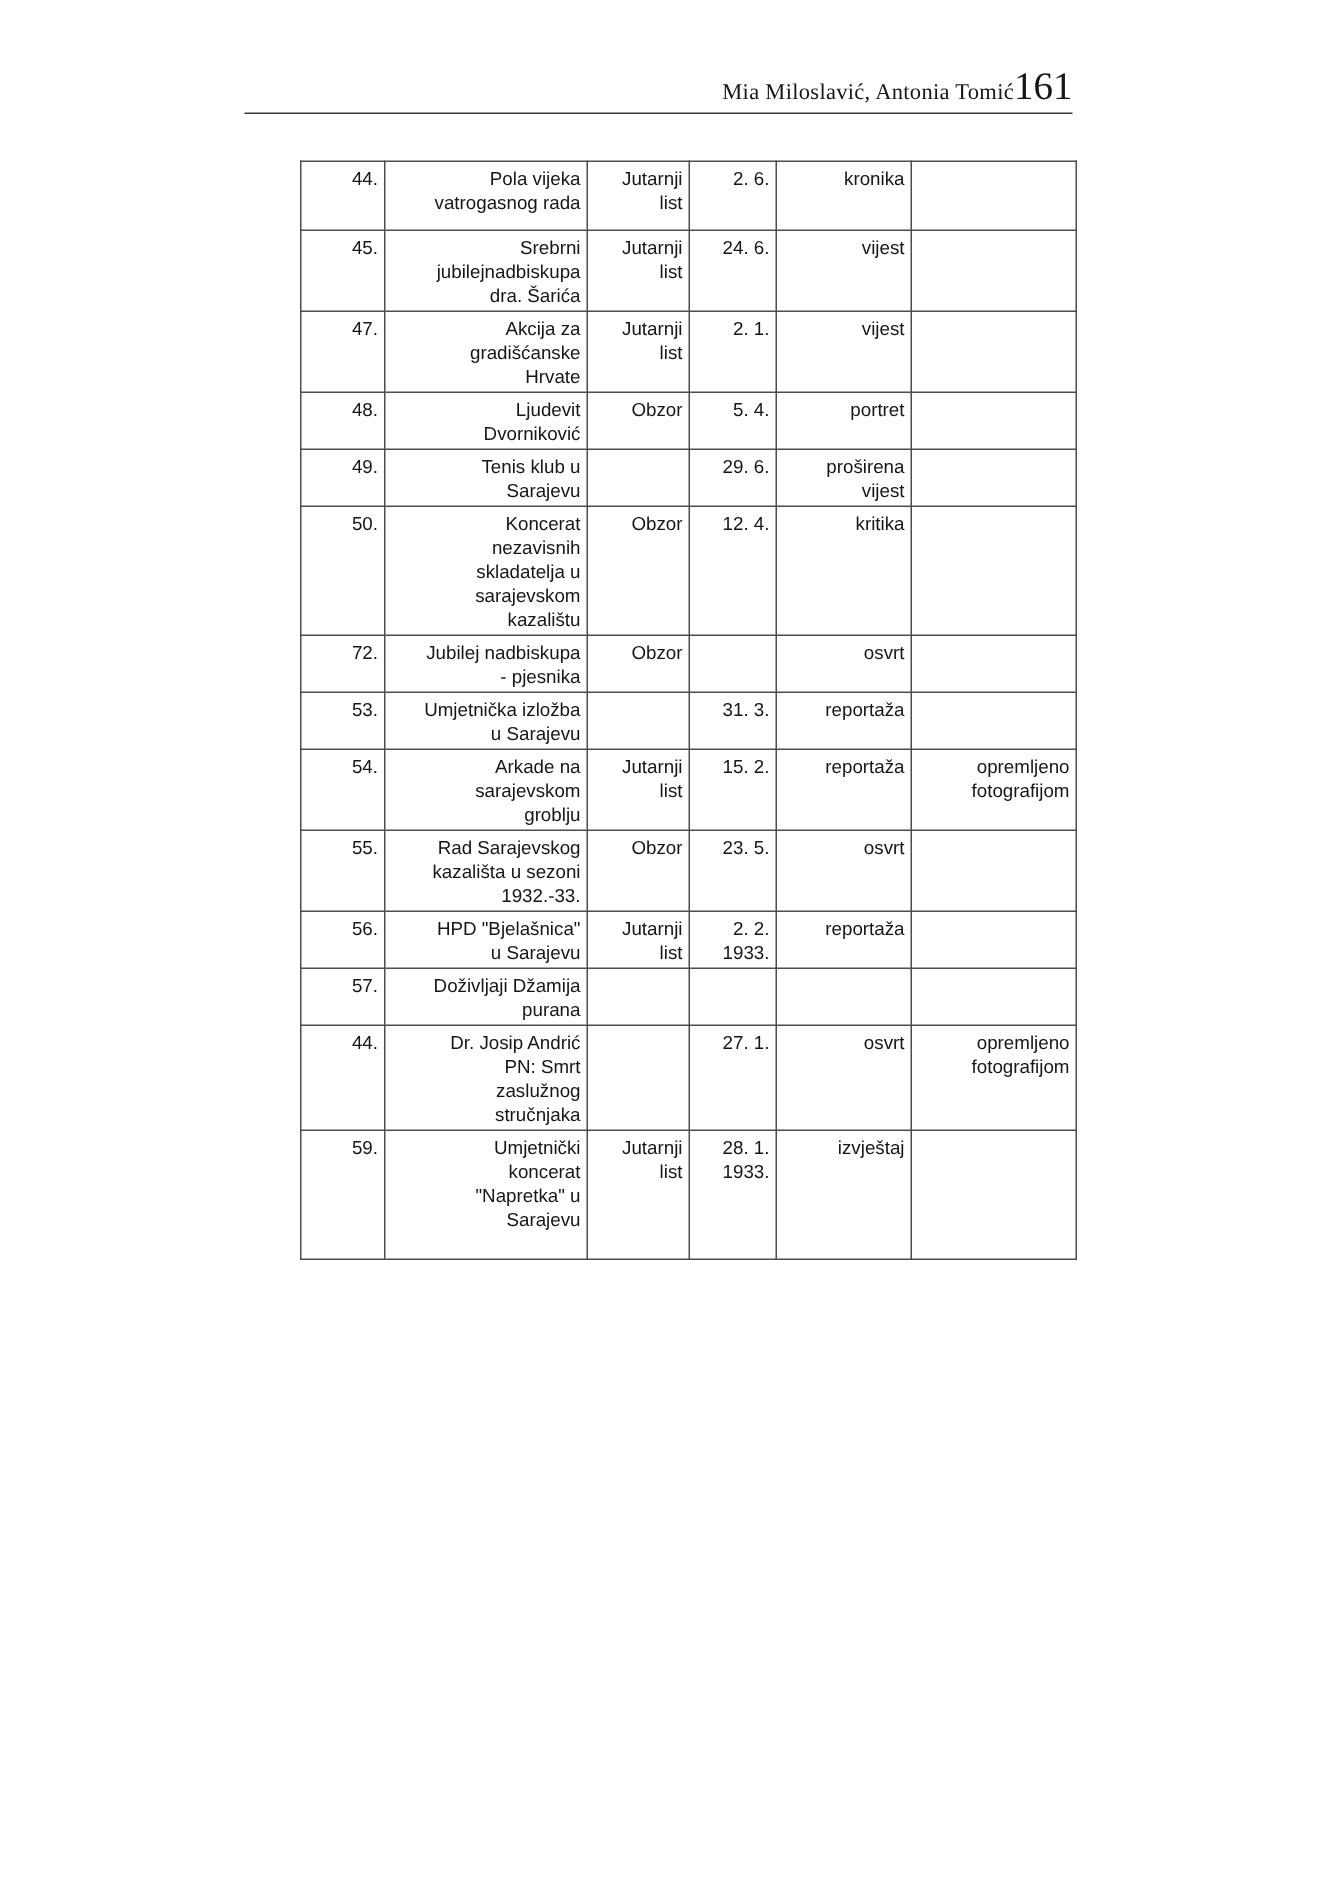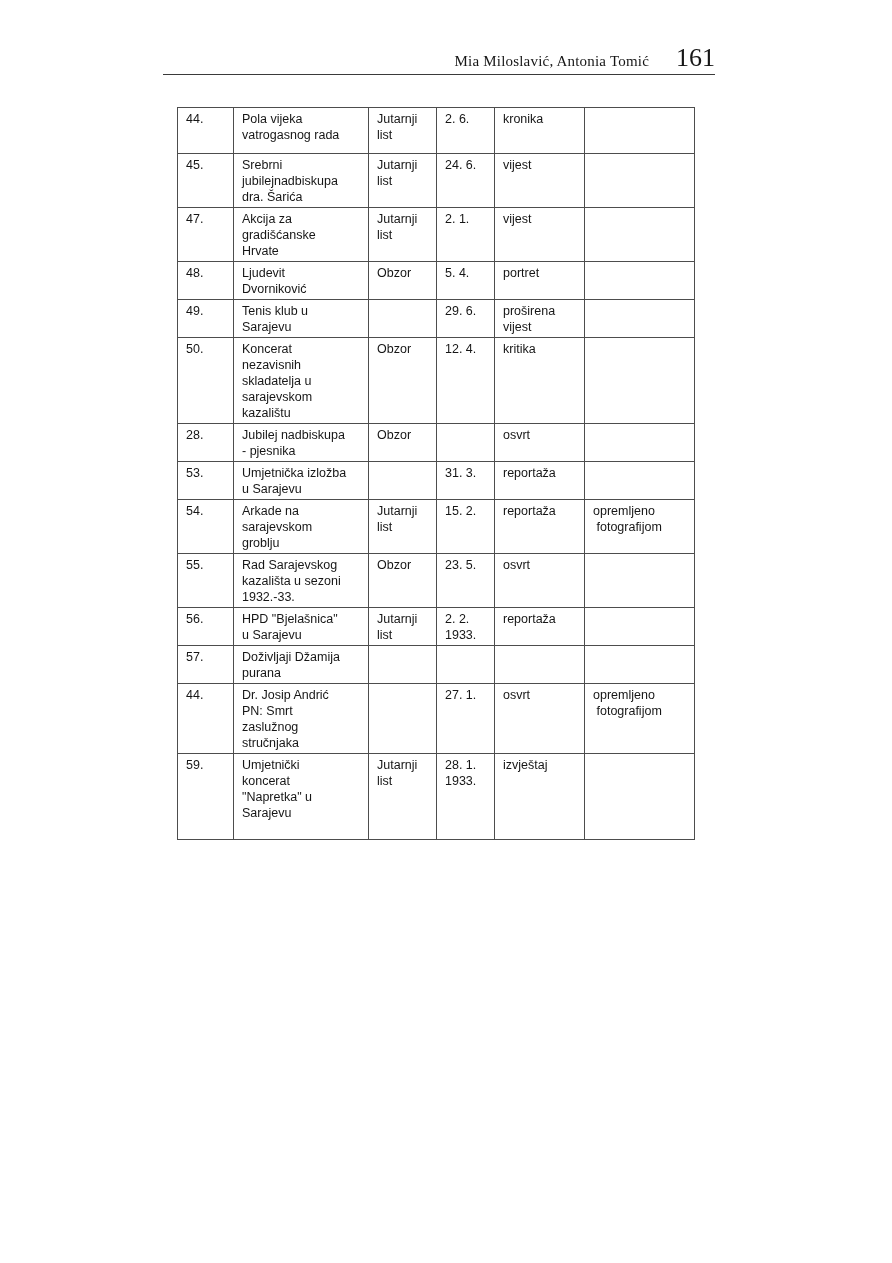--- a/index.html
+++ b/index.html
@@ -27,43 +27,43 @@
   }
   
   .running-head {
     position: absolute;
     left: 163px;
     top: 48px;
     width: 552px;
     display: flex;
     justify-content: flex-end;
     align-items: baseline;
-    gap: 27px;
     border-bottom: 1px solid #3a3a3a;
     padding-bottom: 4px;
   }
   .running-head .authors {
     font-family: "Liberation Serif", serif;
     font-size: 15px;
     line-height: 17px;
     letter-spacing: 0.2px;
   }
   .running-head .page-num {
     font-family: "Liberation Serif", serif;
     font-size: 26px;
     line-height: 19px;
   }
   
   table.articles {
     position: absolute;
-    left: 177px;
+    left: 200px;
     top: 107px;
     width: 517px;
     border-collapse: collapse;
     table-layout: fixed;
+    text-align: right;
   }
   table.articles td {
     border: 1px solid var(--border);
     vertical-align: top;
     padding: 3px 4px 2px 8px;
     font-size: 12.5px;
     line-height: 16px;
     white-space: pre-wrap;
     overflow: hidden;
   }
@@ -162,21 +162,21 @@
 sarajevskom
 kazalištu</td>
       <td class="col-newspaper">Obzor</td>
       <td class="col-date">12. 4.</td>
       <td class="col-type">kritika</td>
       <td class="col-note"></td>
     </tr>
 
 
     <tr>
-      <td class="col-number">28.</td>
+      <td class="col-number">72.</td>
       <td class="col-title">Jubilej nadbiskupa
 - pjesnika</td>
       <td class="col-newspaper">Obzor</td>
       <td class="col-date"></td>
       <td class="col-type">osvrt</td>
       <td class="col-note"></td>
     </tr>
 
     <tr>
       <td class="col-number">53.</td>

